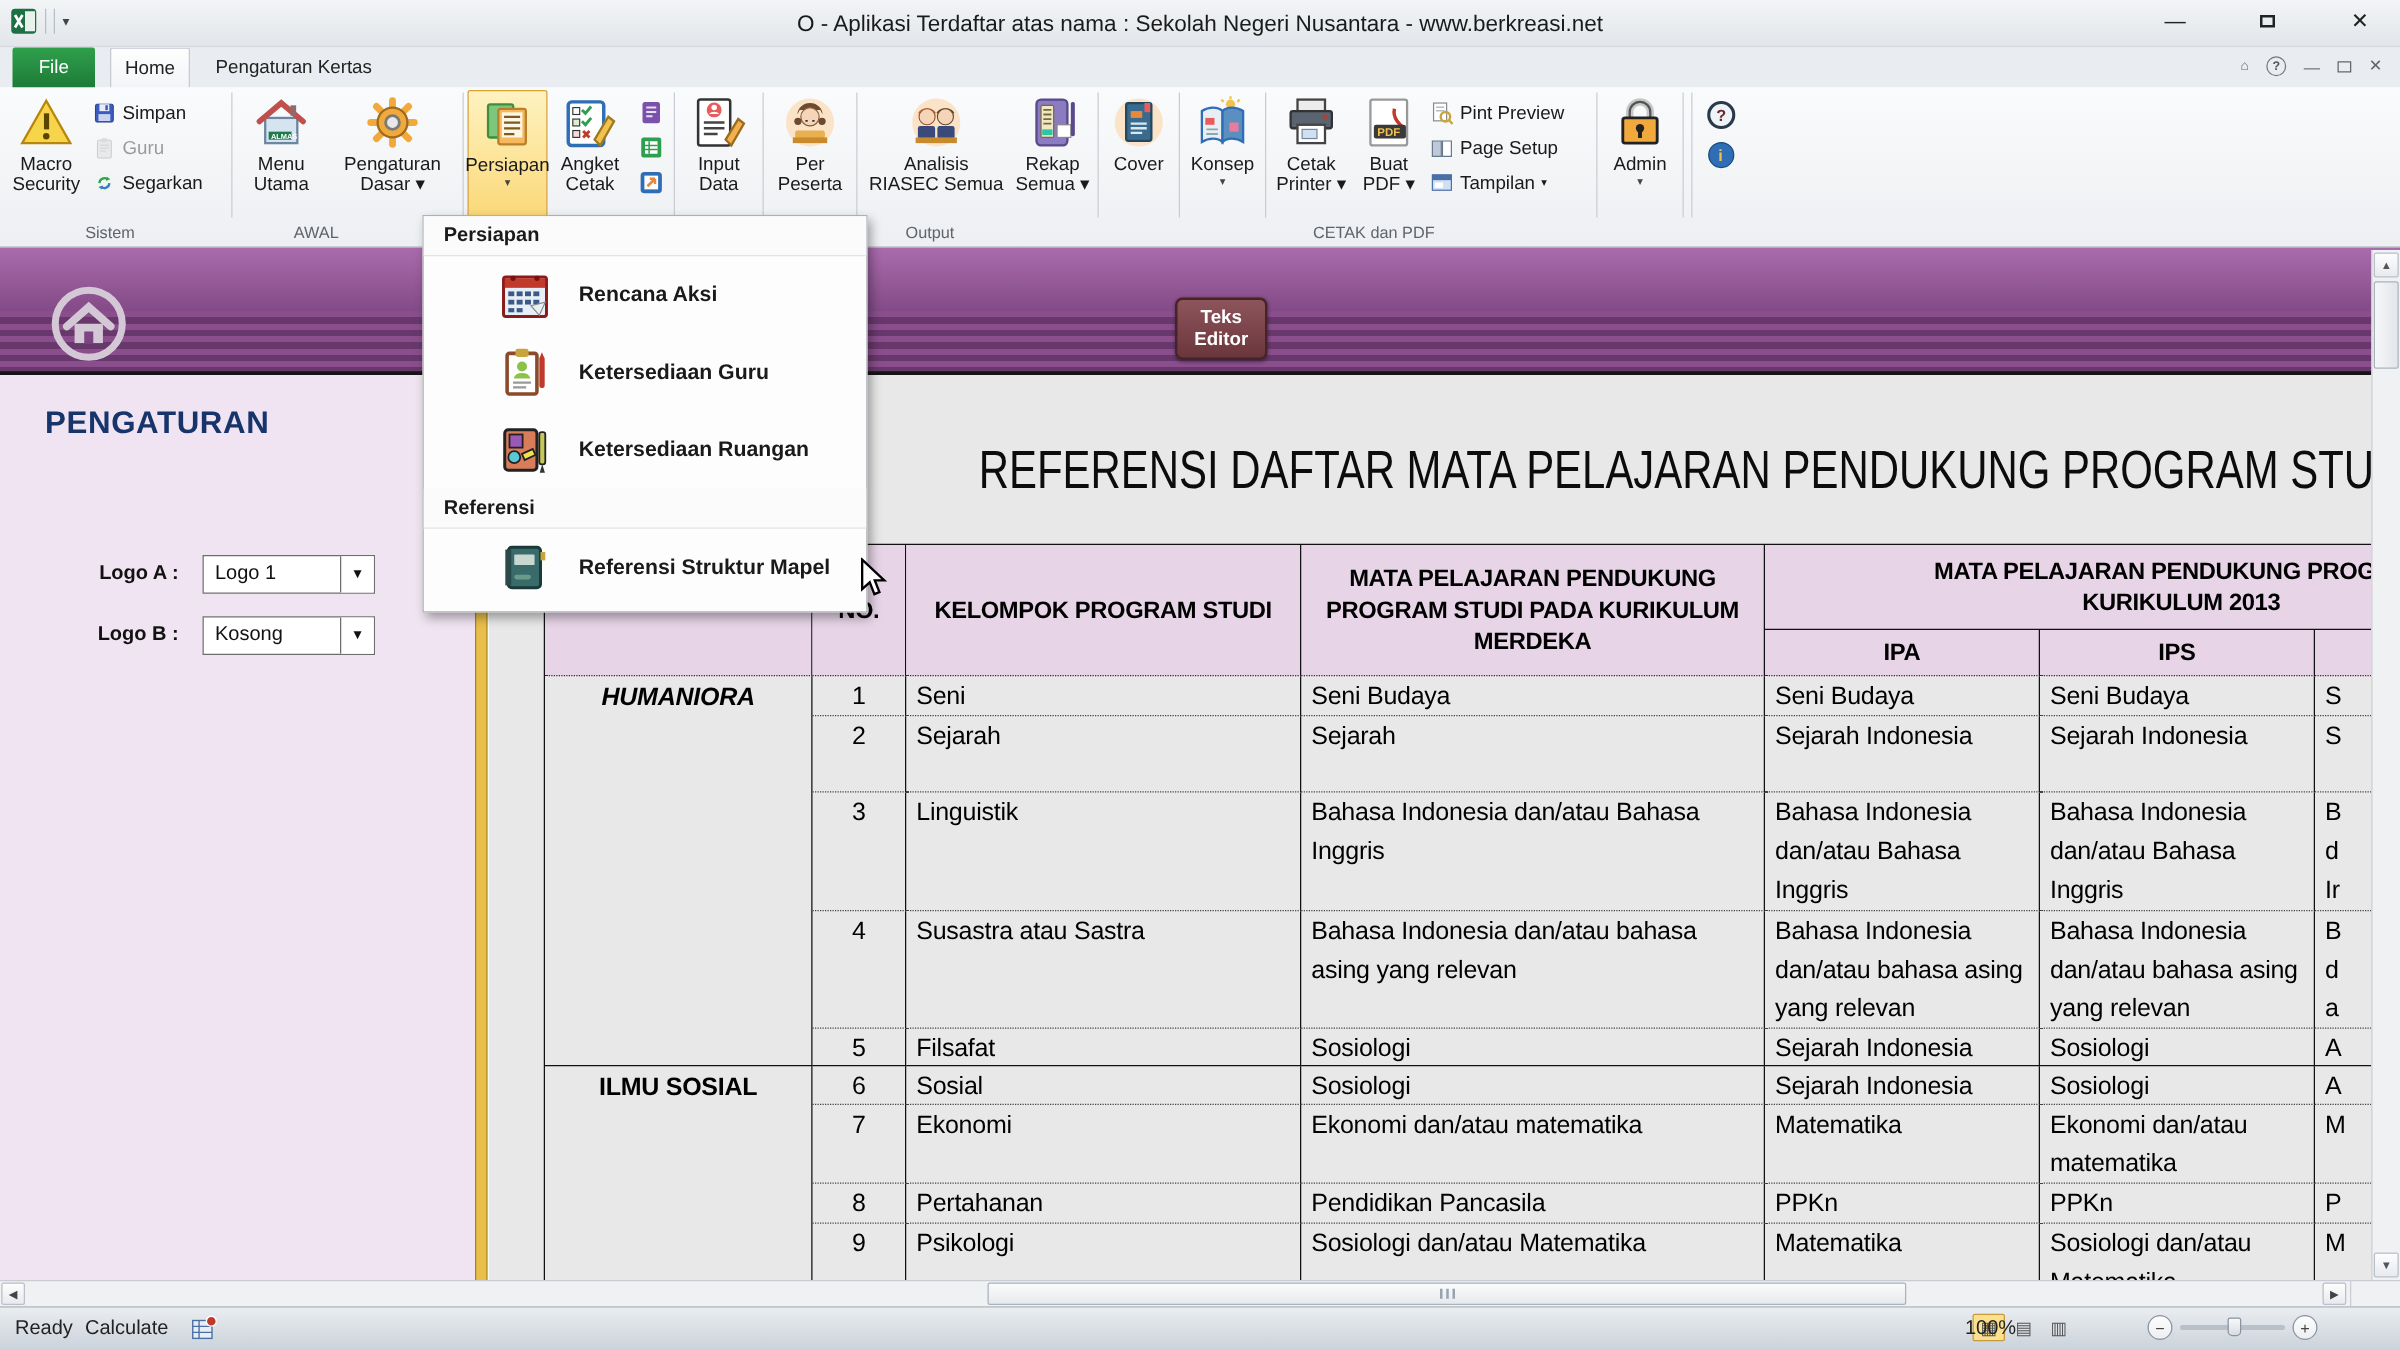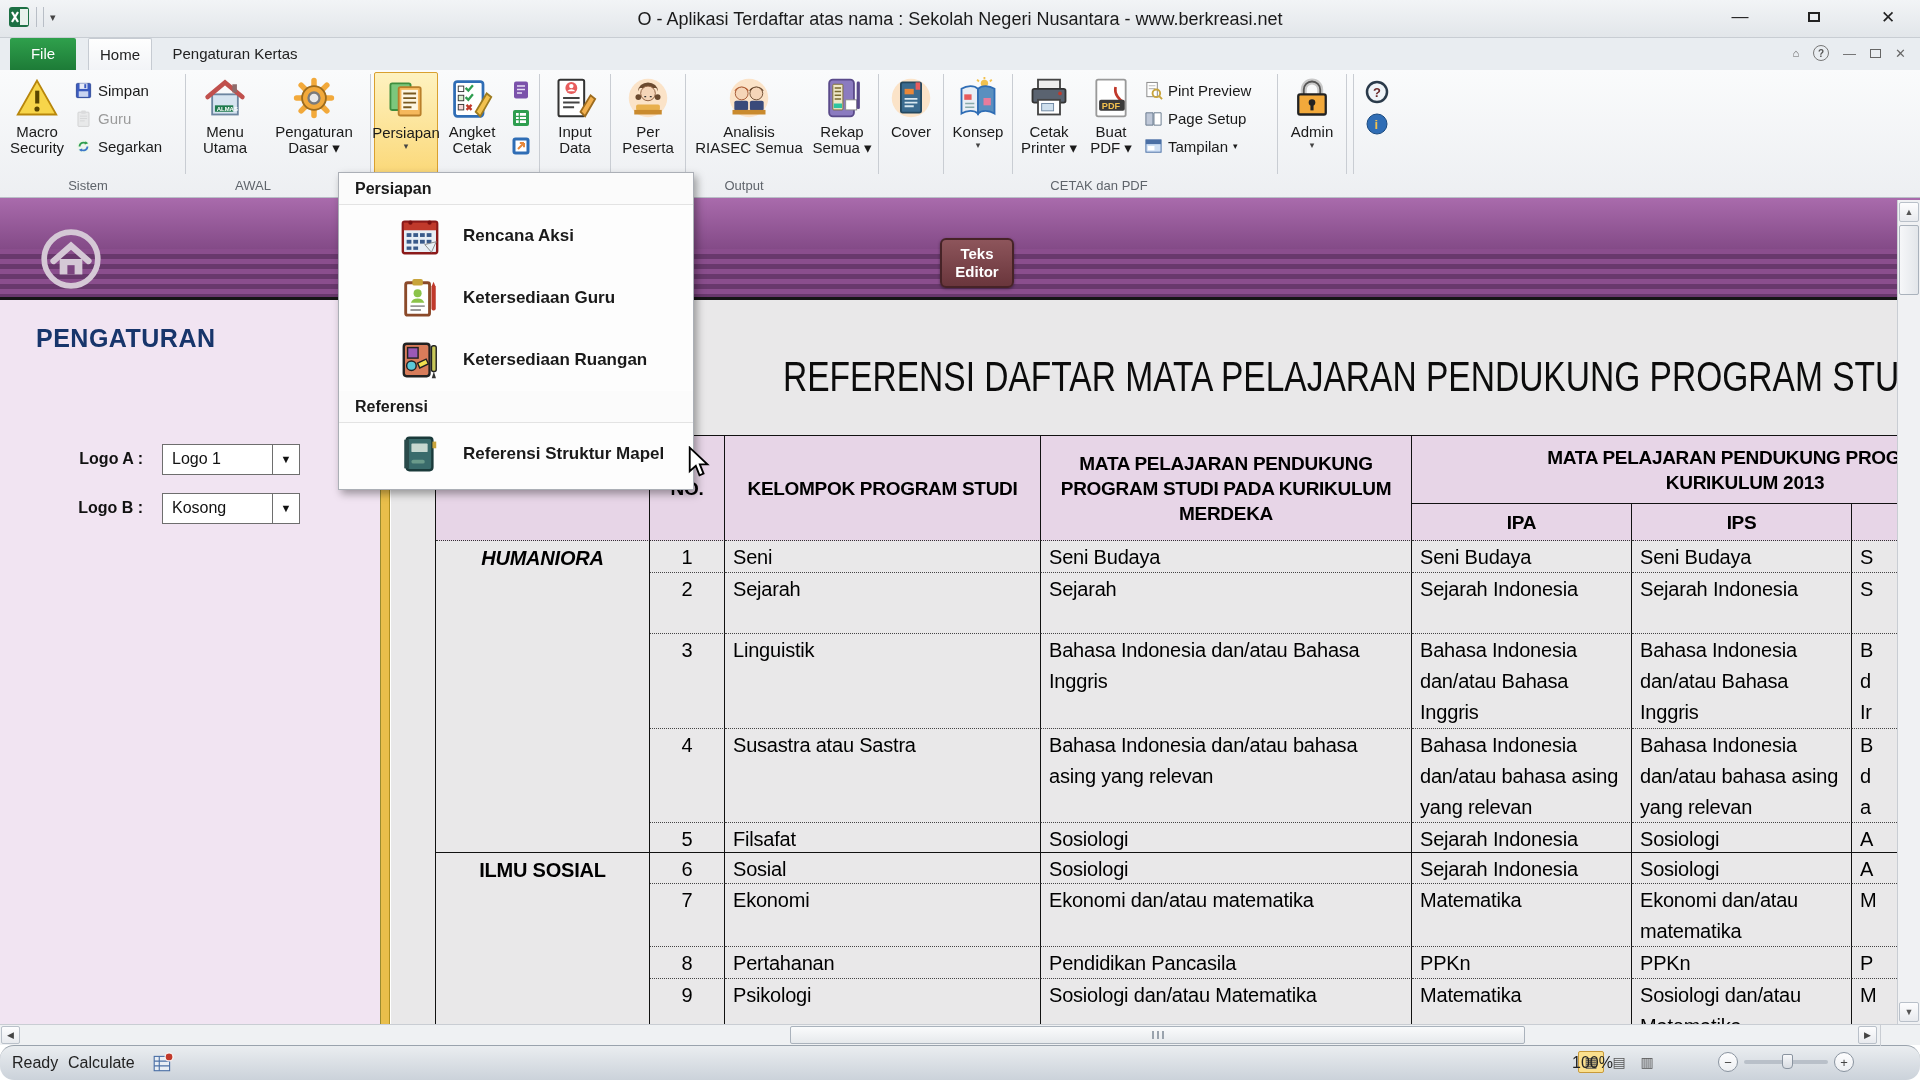--- a/index.html
+++ b/index.html
@@ -99,21 +99,21 @@
   .hs-l,.hs-r{position:absolute;top:1px;width:19px;height:18px;display:flex;align-items:center;justify-content:center;
     font-size:9px;color:#444;background:linear-gradient(#FDFDFE,#E8EAEE);border:1px solid #B9C0C9;border-radius:2px;}
   .hs-l{left:1px;}.hs-r{left:1858px;}
   .hs-thumb{position:absolute;left:790px;top:1px;width:735px;height:18px;background:linear-gradient(#FAFBFC,#E6E9EC);
     border:1px solid #AAB2BC;border-radius:2px;display:flex;align-items:center;justify-content:center;gap:3px;}
   .hs-thumb i{width:2px;height:8px;background:#9AA3AD;display:inline-block;}
   .hcorner{position:absolute;left:1880px;top:0;width:40px;height:21px;border-left:1px solid #C9CDD3;}
 
   
   .statusbar{position:absolute;left:0;top:1045px;width:1920px;height:35px;
-    background:linear-gradient(#EAEDF0,#CBD2DA);border-top:1px solid #9AA3AD;border-radius:14px;}
+    background:linear-gradient(#EAEDF0,#CBD2DA);border-top:1px solid #9AA3AD;}
   .sb-txt{position:absolute;top:8px;font-size:16px;color:#222;}
   .sb-macro{position:absolute;left:152px;top:6px;width:22px;height:22px;}
   .viewbtns{position:absolute;left:1578px;top:5px;display:flex;gap:2px;}
   .vb{width:26px;height:22px;display:flex;align-items:center;justify-content:center;font-size:14px;color:#555;
     border:1px solid transparent;border-radius:2px;}
   .vb.active{background:#FBE08E;border-color:#C89A3A;}
   .sb-pct{position:absolute;left:1572px;top:8px;font-size:16px;color:#222;}
   .zoomctl{position:absolute;left:1718px;top:6px;display:flex;align-items:center;gap:6px;}
   .zc{width:20px;height:20px;border:1px solid #8A94A0;border-radius:50%;background:linear-gradient(#FDFDFE,#EDEFF2);
     display:flex;align-items:center;justify-content:center;font-size:13px;color:#444;}

